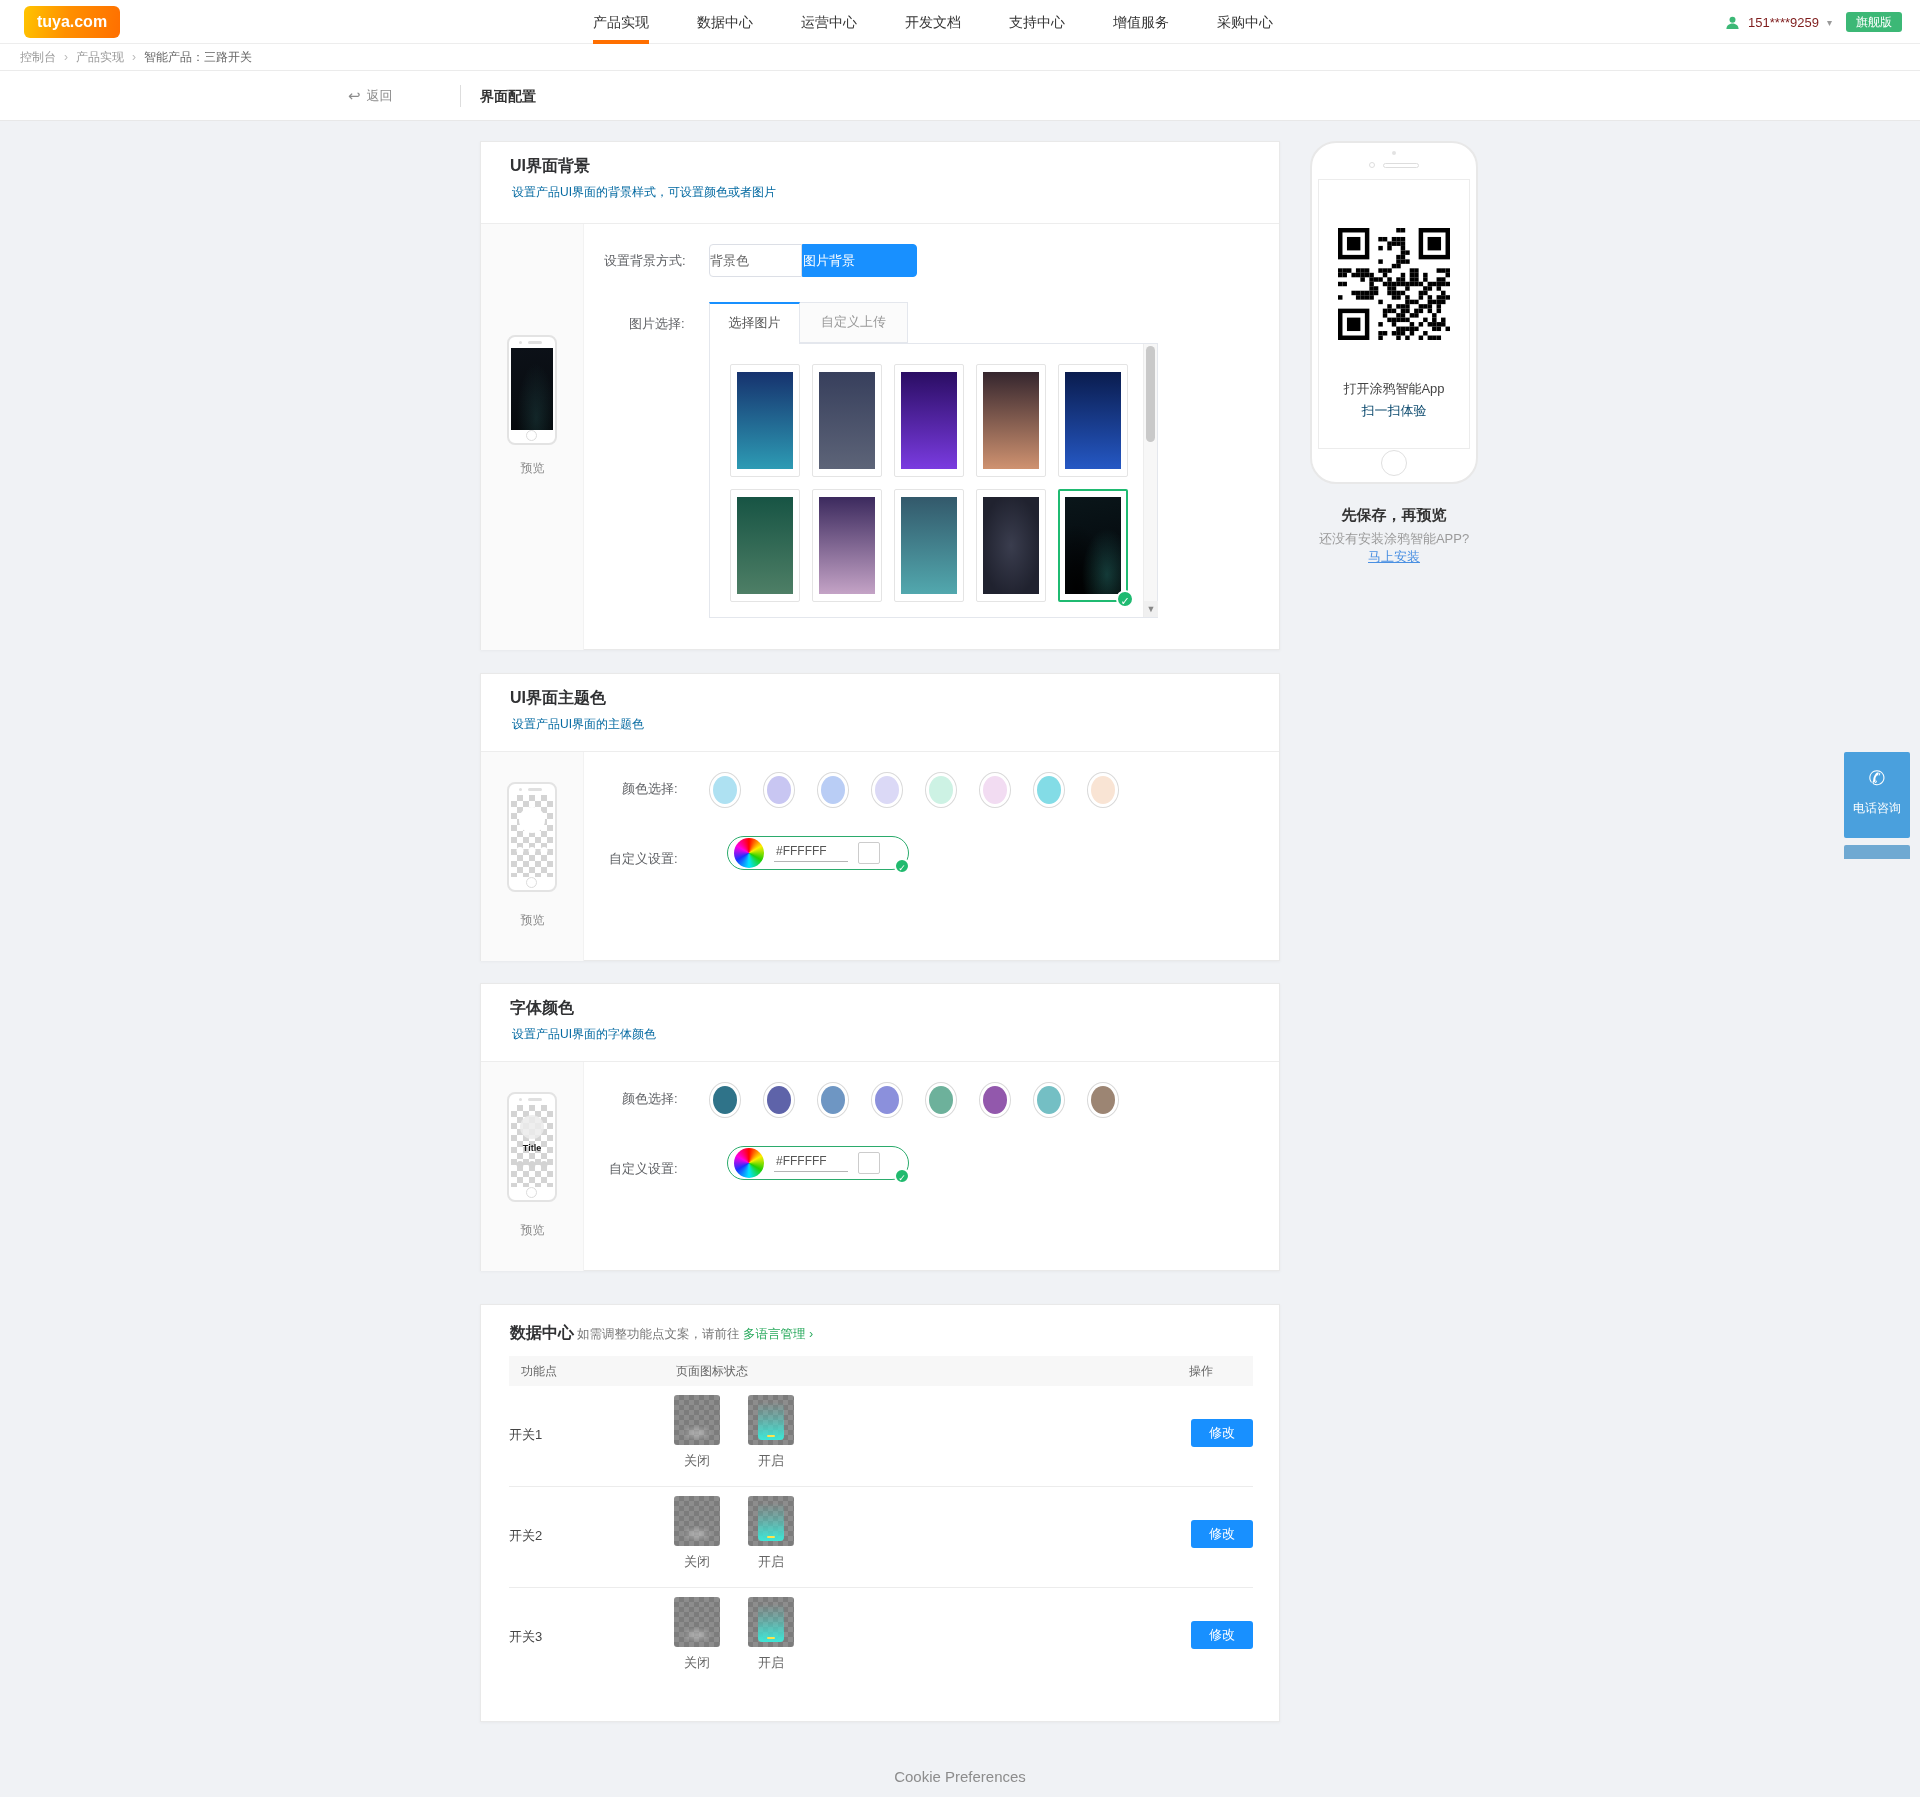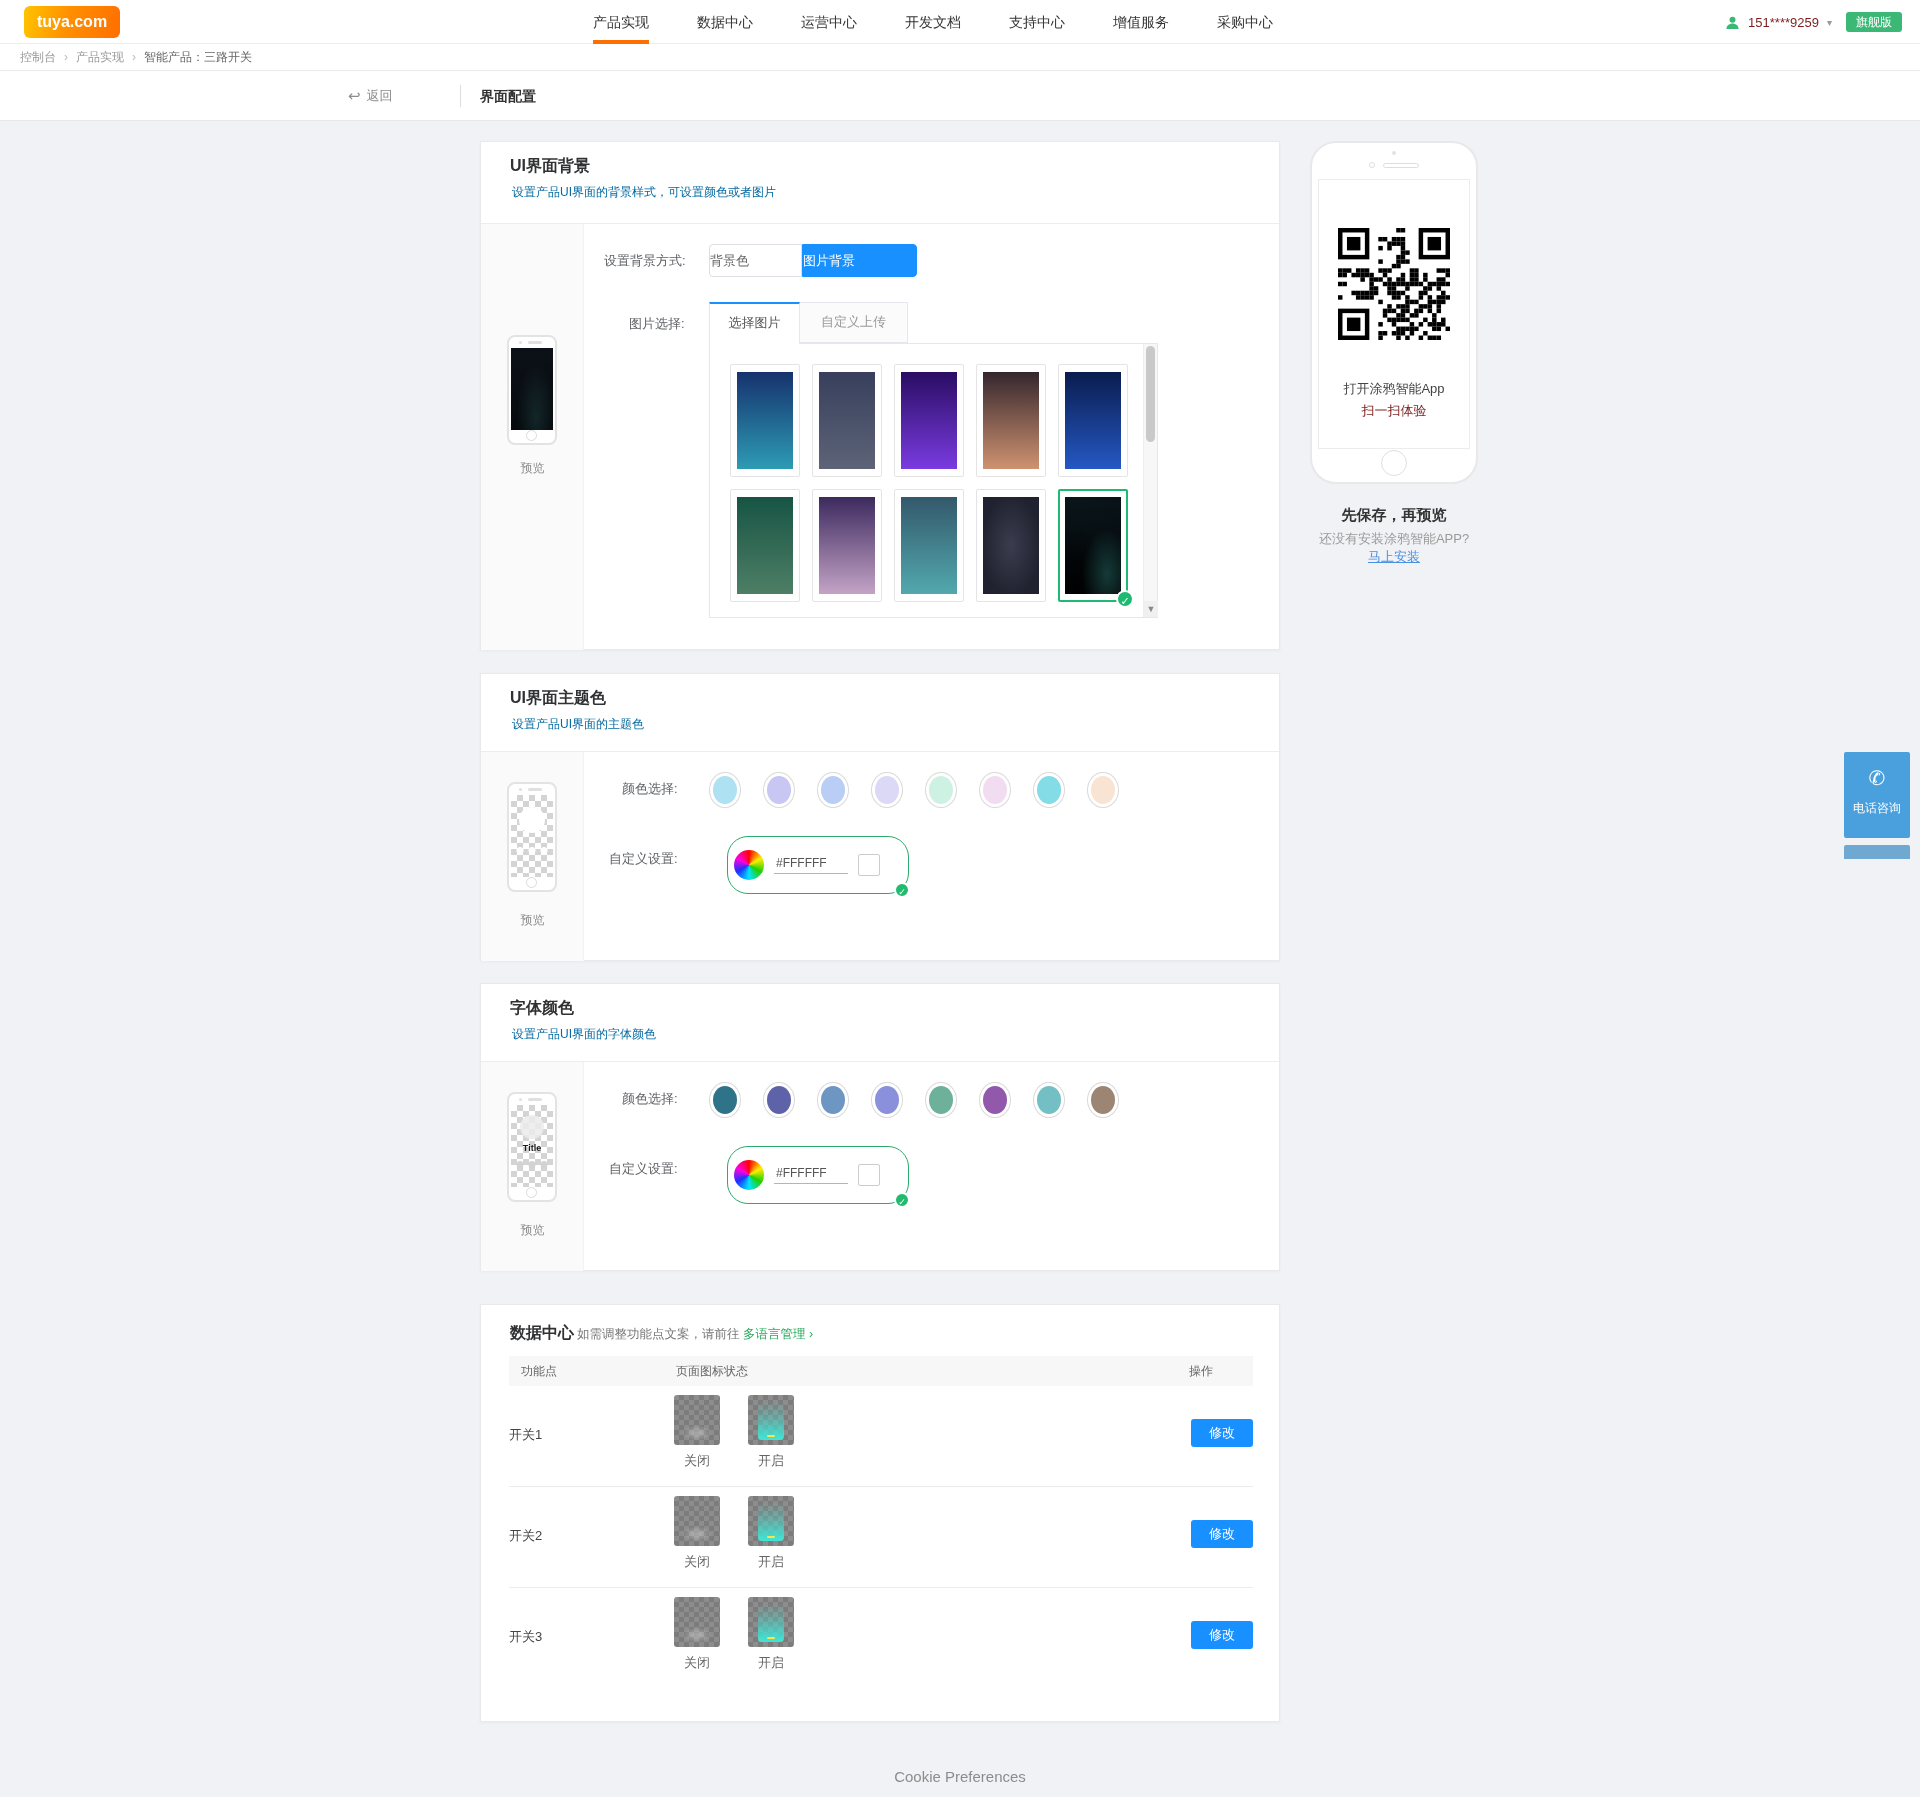--- a/index.html
+++ b/index.html
@@ -84,21 +84,21 @@
   .vscroll { position:absolute; right:0; top:0; width:14px; height:273px; background:#f7f7f7; border-left:1px solid #ededed; }
   .vthumb { position:absolute; left:2px; top:2px; width:9px; height:96px; border-radius:5px; background:#c9c9c9; }
   .varrow { position:absolute; left:0; bottom:0; width:14px; height:16px; font-size:9px; color:#888; text-align:center; line-height:16px; background:#f0f0f0; cursor:pointer; }
 
   
   .swatch-row { position:absolute; left:228px; top:98px; display:flex; gap:22px; }
   .swatch { width:32px; height:36px; border:1px solid #d9d9d9; border-radius:50%; background:#fff; display:flex; align-items:center; justify-content:center; cursor:pointer; }
   .swatch-inner { width:24px; height:28px; border-radius:50%; }
 
   
-  .custom-pill { position:absolute; left:246px; top:162px; width:182px; height:58px; border:1px solid #2bab6c; border-radius:21px;
+  .custom-pill { position:absolute; left:246px; top:162px; width:182px; height:34px; border:1px solid #2bab6c; border-radius:21px;
                  display:flex; align-items:center; gap:10px; padding:0 14px 0 6px; background:#fff; }
   .wheel { width:30px; height:30px; border-radius:50%;
            background:conic-gradient(#ff0000,#ffee00,#20d000,#00e5ff,#1a32ff,#ff00e1,#ff0000); }
   .hex-val { font-size:12px; color:#555; border-bottom:1px solid #b5b5b5; padding:0 2px 3px 2px; width:74px; cursor:text; }
   .mini-swatch { width:22px; height:22px; background:#fff; border:1px solid #ccc; border-radius:2px; cursor:pointer; }
   .pill-check { position:absolute; right:-2px; bottom:-5px; width:16px; height:16px; border-radius:50%; background:#21ba6e;
                 color:#fff; font-size:9px; line-height:16px; text-align:center; border:2px solid #fff; }
 
   
   .hint-text { position:absolute; left:96px; top:21px; font-size:12.5px; color:#777; }
@@ -123,21 +123,21 @@
 
   
   .big-phone { position:absolute; left:1310px; top:141px; width:168px; height:343px; background:#fff; border:2px solid #e8e8e8; border-radius:26px; }
   .bp-cam-top { position:absolute; left:50%; top:8px; transform:translateX(-50%); width:4px; height:4px; border-radius:50%; background:#e3e3e3; }
   .bp-row { position:absolute; left:0; top:19px; width:100%; display:flex; justify-content:center; align-items:center; gap:8px; }
   .bp-dot { width:6px; height:6px; border-radius:50%; border:1px solid #ddd; }
   .bp-bar { width:36px; height:5px; border-radius:3px; border:1px solid #ddd; }
   .bp-screen { position:absolute; left:6px; top:36px; width:152px; height:270px; border:1px solid #ececec; }
   .qr { position:absolute; left:50%; top:48px; transform:translateX(-50%); width:112px; height:112px; background:#fff; }
   .qr-cap1 { position:absolute; left:0; top:200px; width:100%; text-align:center; font-size:13px; color:#444; }
-  .qr-cap2 { position:absolute; left:0; top:222px; width:100%; text-align:center; font-size:13px; color:#7f1d1d; }
+  .qr-cap2 { position:absolute; left:0; top:222px; width:100%; text-align:center; font-size:13px; color:#0c4a6e; }
   .bp-home { position:absolute; left:50%; bottom:6px; transform:translateX(-50%); width:26px; height:26px; border-radius:50%; border:1px solid #e0e0e0; }
   .save-hint { position:absolute; left:1310px; top:506px; width:168px; text-align:center; font-size:15px; font-weight:700; color:#333; }
   .install-hint { position:absolute; left:1296px; top:530px; width:196px; text-align:center; font-size:13px; color:#9b9b9b; }
   .install-link { position:absolute; left:1310px; top:548px; width:168px; text-align:center; font-size:13px; color:#4a90e2; text-decoration:underline; cursor:pointer; }
 
   
   .consult-btn { position:absolute; left:1844px; top:752px; width:66px; height:86px; background:#4aa0dd; border-radius:2px;
                  color:#fff; text-align:center; cursor:pointer; }
   .consult-btn .ph-ic { margin-top:14px; font-size:20px; }
   .consult-btn .lbl { margin-top:10px; font-size:12px; }

